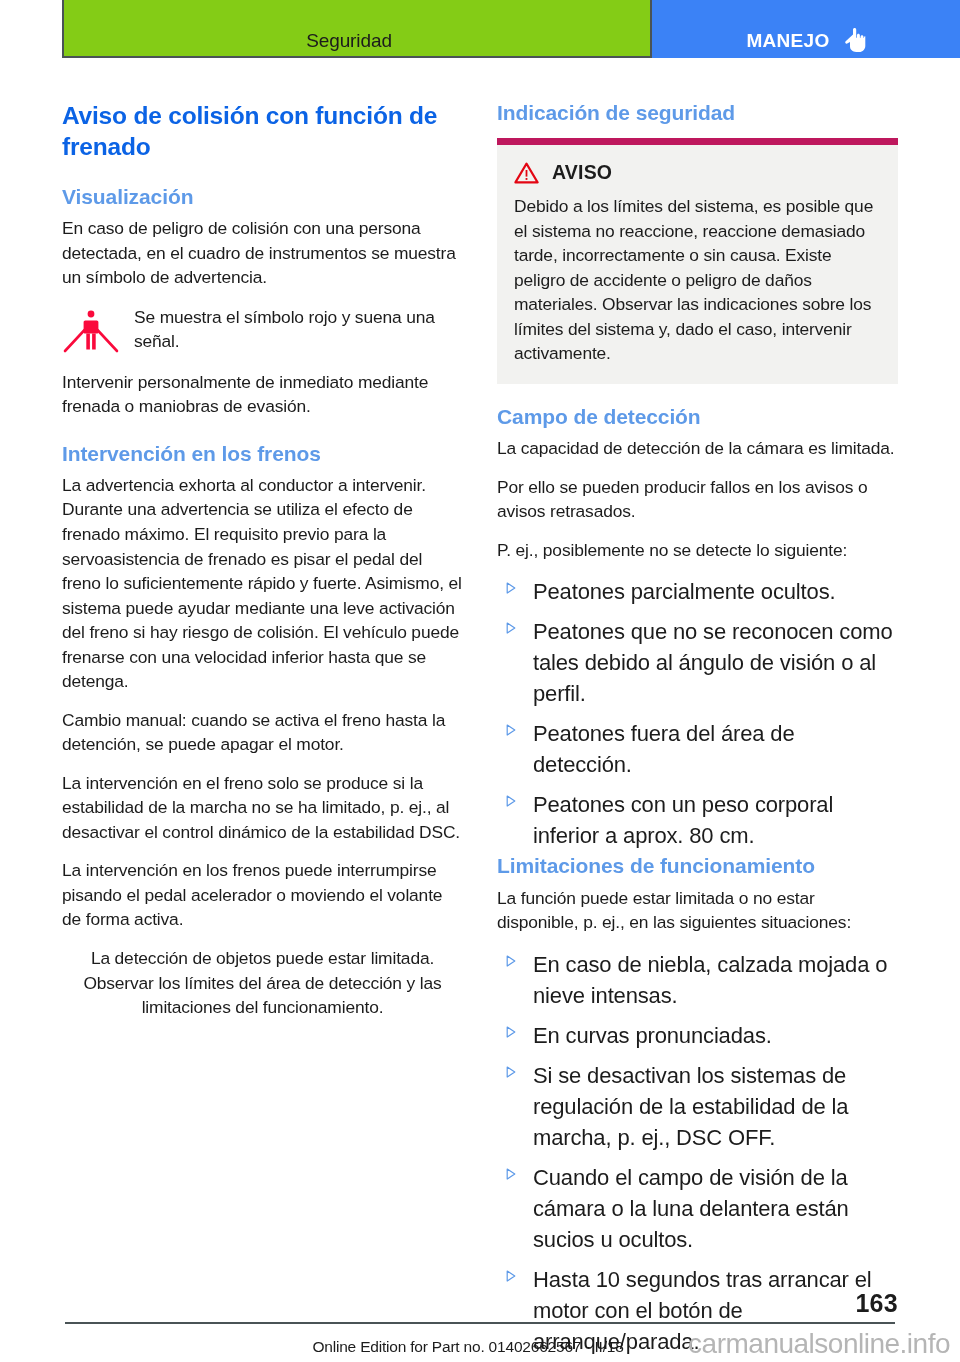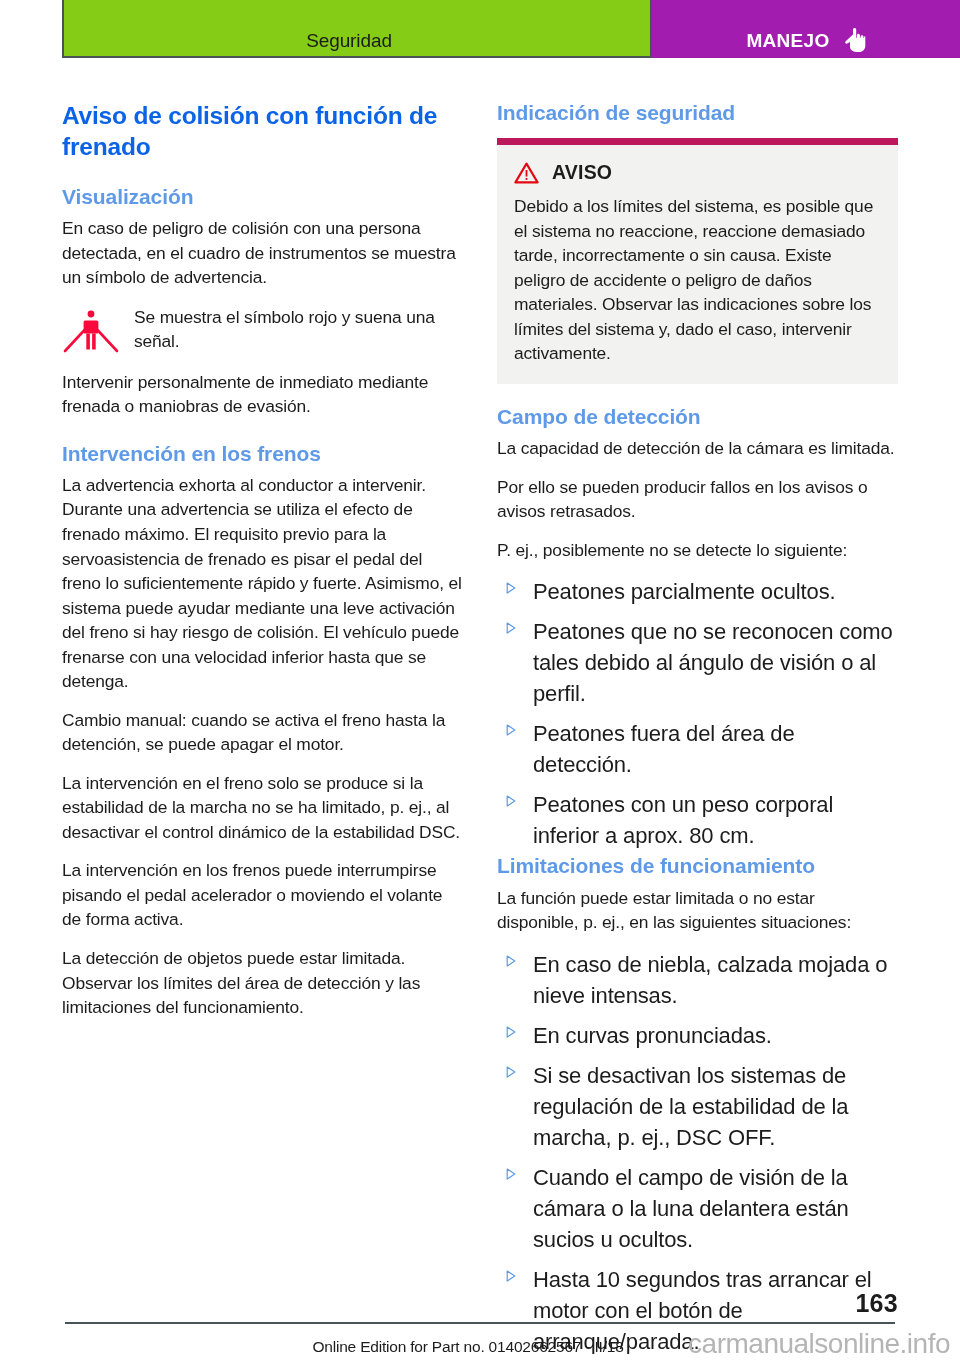--- a/index.html
+++ b/index.html
@@ -48,21 +48,21 @@
 
   .header-tab-light .tab-label {
     font-size: 19px;
     color: #1c1c1c;
     line-height: 1;
     letter-spacing: -0.1px;
   }
 
   .header-tab-dark {
     flex: 0 0 308px;
-    background: #a21caf;
+    background: #3b82f6;
     display: flex;
     align-items: flex-end;
     justify-content: center;
     padding: 0 0 8px 0;
     gap: 14px;
   }
 
   .header-tab-dark .tab-label {
     font-size: 19px;
     font-weight: bold;
@@ -117,21 +117,21 @@
   }
 
   p.body {
     font-size: 17.4px;
     line-height: 1.41;
     color: #1c1c1c;
     margin-bottom: 14px;
     letter-spacing: -0.15px;
   }
 
-  p.body:last-child { margin-bottom: 0; }
+  p.body:last-child { margin-bottom: 0; text-align: center; }
 
   
   .symbol-row {
     display: flex;
     gap: 14px;
     align-items: flex-start;
     margin-bottom: 16px;
     margin-top: 2px;
   }
 

